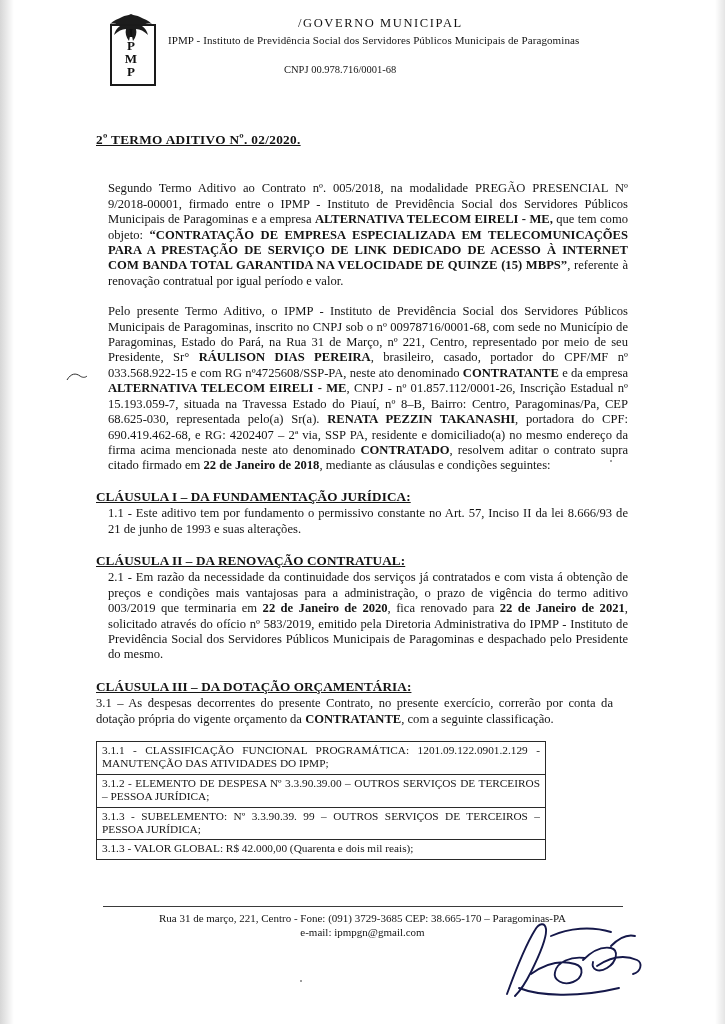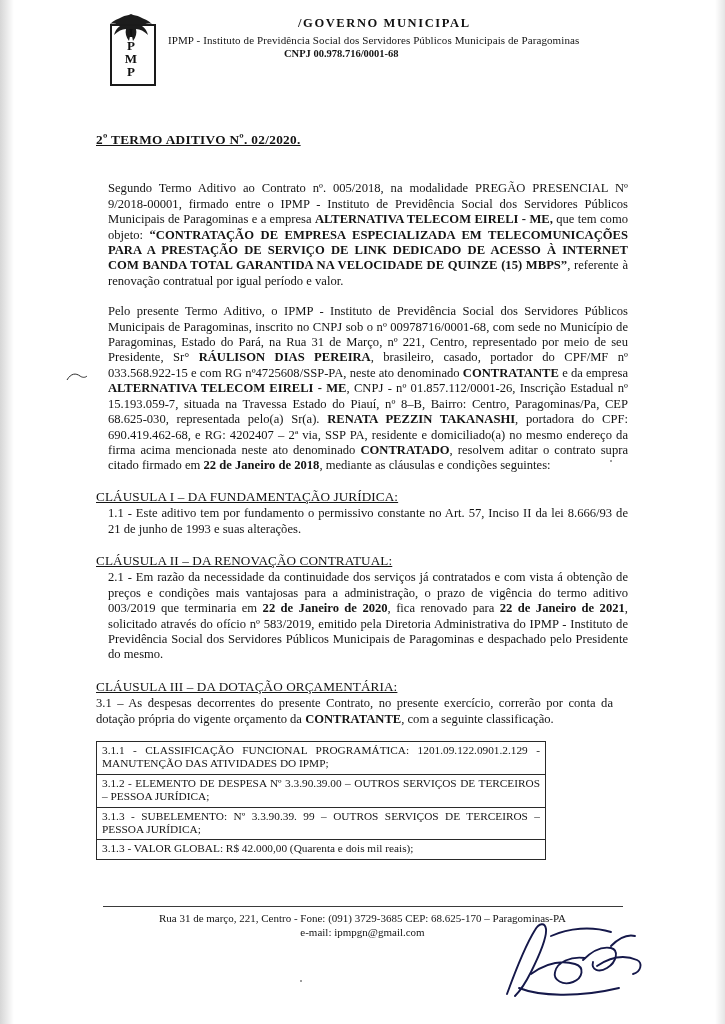--- a/index.html
+++ b/index.html
@@ -76,39 +76,38 @@
     color: #111;
   }
   .header-text {
     position: absolute;
     left: 168px;
     top: 6px;
     width: 520px;
   }
   .gov-line {
     font-family: "Liberation Serif", serif;
-    font-weight: bold;
+    font-weight: normal;
     font-size: 12.5px;
     letter-spacing: 1.6px;
     color: #121212;
     padding-left: 130px;
   }
   .inst-line {
     font-size: 11px;
     letter-spacing: 0.1px;
     margin-top: 3px;
     color: #141414;
     white-space: nowrap;
   }
   .cnpj-line {
     font-size: 10.5px;
-    margin-top: 2px;
+    margin-top: 18px;
     color: #141414;
     padding-left: 116px;
-    font-weight: bold;
   }
 
   
   .body {
     position: absolute;
     left: 96px;
     top: 132px;
     width: 532px;
     font-size: 12.6px;
     line-height: 15.4px;
@@ -123,21 +122,21 @@
   }
   p.par {
     margin: 0 0 15px 12px;
     text-align: justify;
   }
   p.tight {
     margin: 0 15px 3px 0;
   }
   .b { font-weight: bold; }
   .clause-head {
-    font-weight: normal;
+    font-weight: bold;
     font-size: 13.2px;
     text-decoration: underline;
     margin: 16px 0 2px 0;
     letter-spacing: 0.1px;
   }
   .clause-head.first { margin-top: 10px; }
 
   
   .table {
     margin-top: 14px;
@@ -255,21 +254,21 @@
       </div>
       <div class="trow">
         <span class="rl">3.1.3 - VALOR GLOBAL: R$ 42.000,00 (Quarenta e dois mil reais);</span>
       </div>
     </div>
 
   </div>
 
   <div class="footer">
     <div class="rule"></div>
-    <div>Rua 31 de março, 221, Centro - Fone: (091) 3729-3685 CEP: 68.625-170 – Paragominas-PA</div>
+    <div>Rua 31 de março, 221, Centro - Fone: (091) 3729-3685 CEP: 38.665-170 – Paragominas-PA</div>
     <div>e-mail: ipmpgn@gmail.com</div>
   </div>
 
   <svg class="tick" viewBox="0 0 22 10">
     <path d="M1 8 C5 1 10 1 14 4 C16 5.5 19 6 21 4" stroke="#2b2b2b" stroke-width="1" fill="none"></path>
   </svg>
 
   <svg class="signature" viewBox="0 0 160 86">
     <g stroke="#15184a" fill="none" stroke-width="1.9" stroke-linecap="round">
       <path d="M16 78 C24 56 34 30 44 14 C48 7 54 6 55 13 C56 22 48 40 40 56 C34 68 28 76 24 80"></path>

